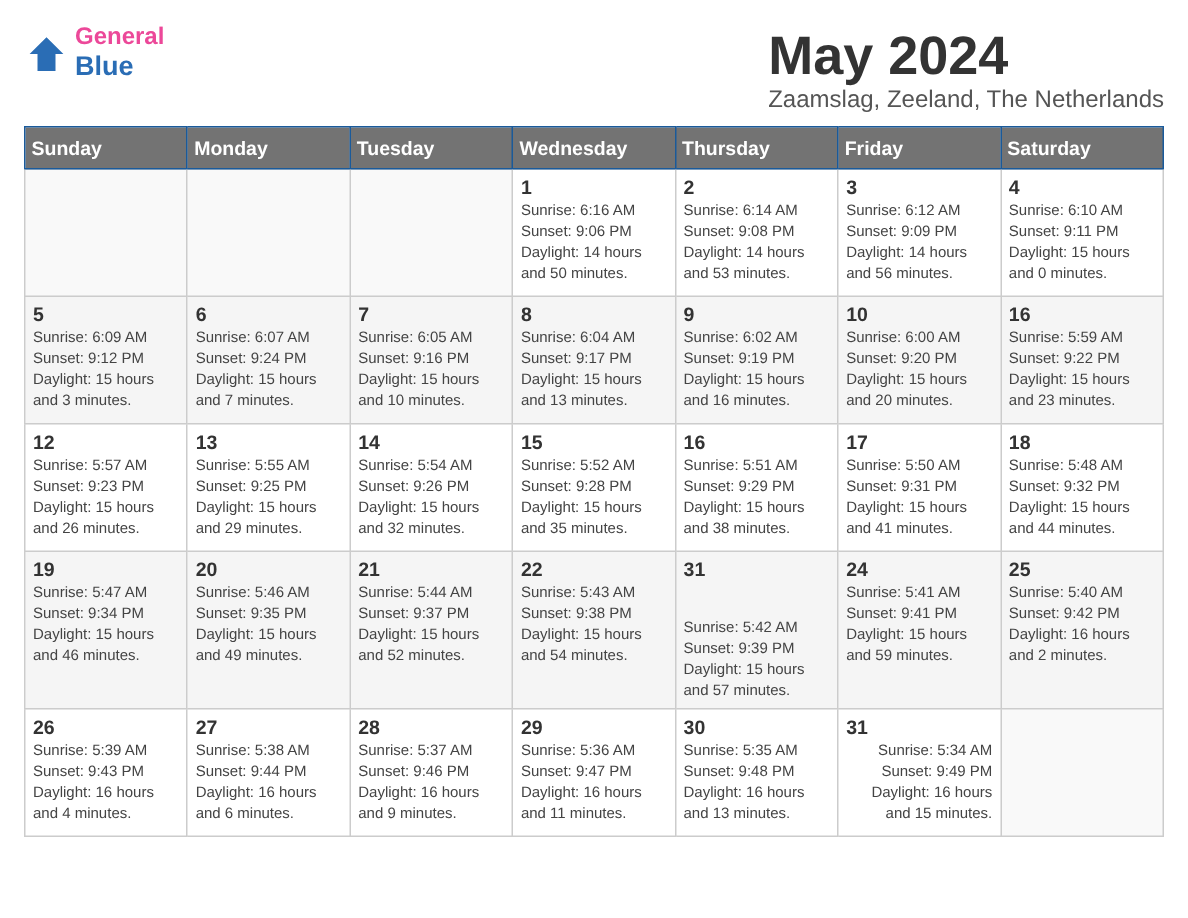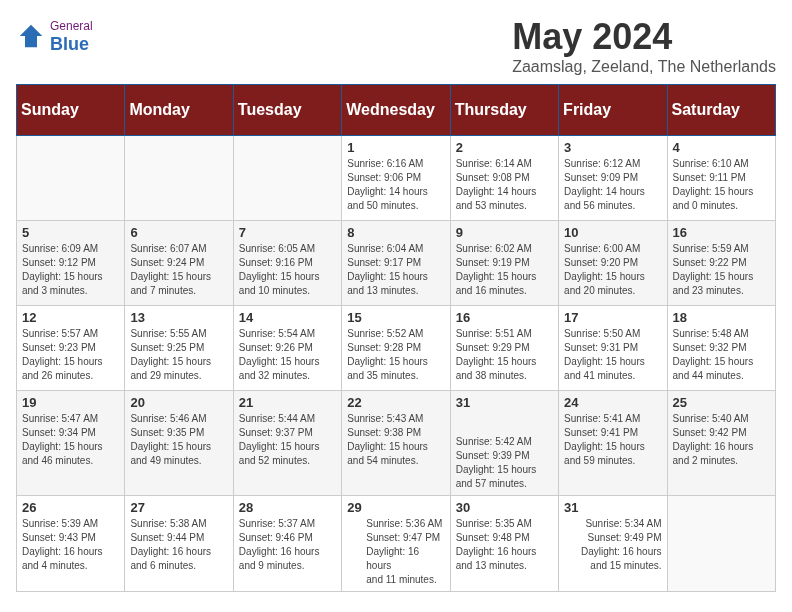--- a/index.html
+++ b/index.html
@@ -15,23 +15,23 @@
       justify-content: space-between;
       align-items: flex-start;
       margin-bottom: 8px;
     }
     .logo {
       display: flex;
       align-items: center;
       gap: 4px;
     }
     .logo-text-general {
-      font-size: 12px;
-      font-weight: normal;
-      color: #701a75;
+      font-size: 16px;
+      font-weight: bold;
+      color: #ec4899;
     }
     .logo-text-blue {
       font-size: 18px;
       font-weight: bold;
       color: #2a6db5;
     }
     .logo-icon {
       width: 30px;
       height: 30px;
     }
@@ -45,25 +45,25 @@
     .location-title {
       font-size: 16px;
       color: #555;
     }
     table {
       width: 100%;
       border-collapse: collapse;
       table-layout: fixed;
     }
     thead th {
-      background-color: #7f1d1d;
+      background-color: #737373;
       color: #fff;
-      font-size: 16px;
-      font-weight: bold;
-      padding: 16px 4px;
+      font-size: 13px;
+      font-weight: bold;
+      padding: 6px 4px;
       text-align: left;
       border: 1px solid #1a5a9a;
     }
     tbody td {
       border: 1px solid #ccc;
       vertical-align: top;
       padding: 4px 5px;
       font-size: 10px;
       color: #333;
       height: 85px;
@@ -323,21 +323,21 @@
         </td>
         <td>
           <span class="day-number">28</span>
           <div class="day-info" style="white-space: pre-line;">Sunrise: 5:37 AM
 Sunset: 9:46 PM
 Daylight: 16 hours
 and 9 minutes.</div>
         </td>
         <td>
           <span class="day-number">29</span>
-          <div class="day-info" style="white-space: pre-line; margin-left: 19px;">Sunrise: 5:36 AM
+          <div class="day-info" style="white-space: pre-line;">Sunrise: 5:36 AM
 Sunset: 9:47 PM
 Daylight: 16 hours
 and 11 minutes.</div>
         </td>
         <td>
           <span class="day-number">30</span>
           <div class="day-info" style="white-space: pre-line;">Sunrise: 5:35 AM
 Sunset: 9:48 PM
 Daylight: 16 hours
 and 13 minutes.</div>

